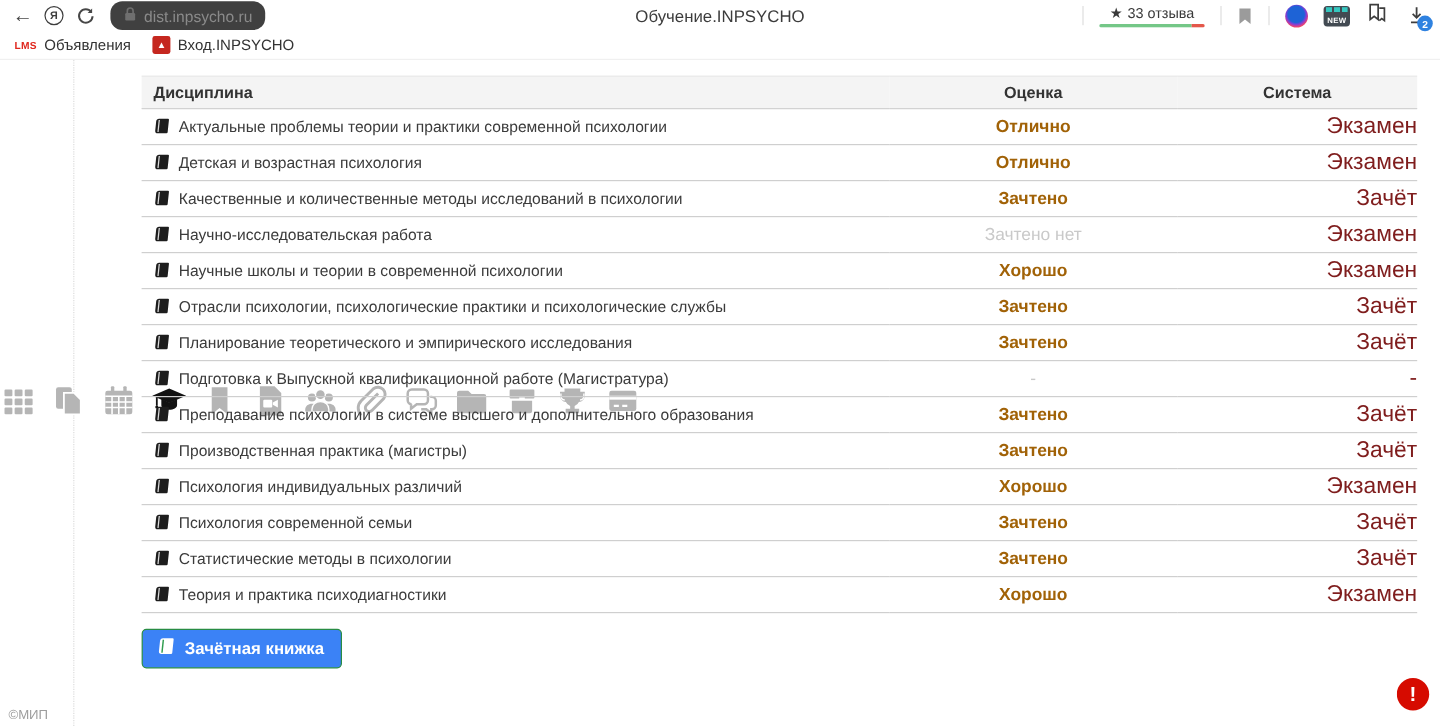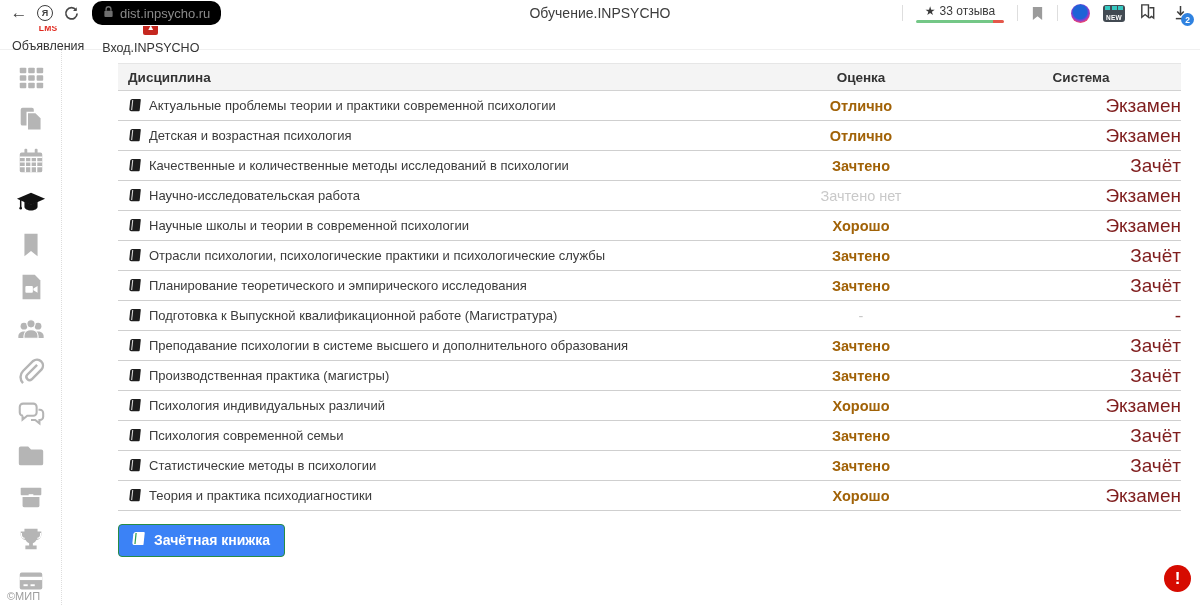--- a/index.html
+++ b/index.html
@@ -6,21 +6,21 @@
   html,body { width:1200px; height:605px; overflow:hidden; background:#fff;
     font-family:"Liberation Sans","DejaVu Sans",sans-serif; }
 
   
   .chrome { height:26px; display:flex; align-items:center; position:relative;
     background:#fff; padding:0 6px; }
   .nav-btn { width:26px; height:22px; display:flex; align-items:center; justify-content:center;
     color:#474747; font-size:17px; cursor:pointer; }
   .ya-circle { width:16px; height:16px; border:1.6px solid #3d3d3d; border-radius:50%;
     display:flex; align-items:center; justify-content:center; font-size:9px; font-weight:bold; color:#3d3d3d; }
-  .addr-pill { height:24px; margin-left:8px; padding:0 11px; background:#000000; border-radius:10px;
+  .addr-pill { height:24px; margin-left:8px; padding:0 11px; background:#404040; border-radius:10px;
     display:flex; align-items:center; gap:6px; color:#8a8a8a; font-size:13px; }
   .page-title { position:absolute; left:50%; transform:translateX(-50%); top:5px;
     font-size:14px; color:#3c3c3c; white-space:nowrap; }
   .chrome-right { margin-left:auto; display:flex; align-items:center; gap:13px; padding-right:4px; }
   .vsep { width:1px; height:16px; background:#dedede; }
   .reviews { display:flex; flex-direction:column; align-items:center; cursor:pointer; }
   .reviews-line { font-size:12px; color:#3a3a3a; white-space:nowrap; display:flex; gap:4px; align-items:center; }
   .rating-bar { margin-top:2px; width:88px; height:3px; border-radius:2px; overflow:hidden; display:flex; }
   .rating-bar .g { flex:0 0 87%; background:#74c787; }
   .rating-bar .r { flex:1; background:#e4574a; }
@@ -32,29 +32,29 @@
   .new-badge span { color:#fff; font-size:6.5px; font-weight:bold; line-height:9px; letter-spacing:.3px; }
   .new-badge::before { content:""; position:absolute; top:1.5px; left:2px; right:2px; height:4px;
     background:linear-gradient(90deg,#35c7c0 0 30%,#424a52 30% 38%,#35c7c0 38% 65%,#424a52 65% 72%,#35c7c0 72% 100%); }
   .dl-wrap { position:relative; width:20px; height:20px; display:flex; align-items:center; justify-content:center; }
   .dl-badge { position:absolute; right:-4px; bottom:-3px; width:13px; height:13px; background:#2f82e0;
     border-radius:50%; color:#fff; font-size:8.5px; font-weight:bold; display:flex; align-items:center; justify-content:center; }
 
   
   .bmbar { height:24px; display:flex; align-items:center; gap:10px; padding:0 8px;
     font-size:12.5px; color:#333; border-bottom:1px solid #f0f0f0; }
-  .bm-item { display:flex; align-items:center; gap:6px; cursor:pointer; padding:2px 4px;flex-direction:column; }
+  .bm-item { display:flex; align-items:center; gap:6px; cursor:pointer; padding:2px 4px; }
   .lms-logo { color:#e0281e; font-weight:bold; font-size:8.5px; letter-spacing:.3px; }
   .mip-logo { width:15px; height:15px; background:#c5271f; border-radius:2px; color:#fff;
     display:flex; align-items:center; justify-content:center; font-size:8px; }
 
   
   .content { display:flex; height:555px; }
   .sidebar { width:62px; flex:0 0 62px; border-right:1px dotted #ddd; position:relative;
-    display:flex; flex-direction:column; align-items:center; gap:12px; padding-top:12px; }
+    display:flex; flex-direction:row; align-items:center; gap:12px; padding-top:12px; }
   .side-ico { width:30px; height:30px; color:#b5b5b5; cursor:pointer; display:flex;
     align-items:center; justify-content:center; }
   .side-ico.active { color:#121212; }
   .side-ico svg { width:30px; height:30px; }
   .copyright { position:absolute; bottom:3px; left:7px; font-size:11px; color:#9d9d9d; }
 
   .main { flex:1; padding:13px 19px 0 56px; position:relative; }
 
   
   table { width:100%; border-collapse:collapse; table-layout:fixed; }

